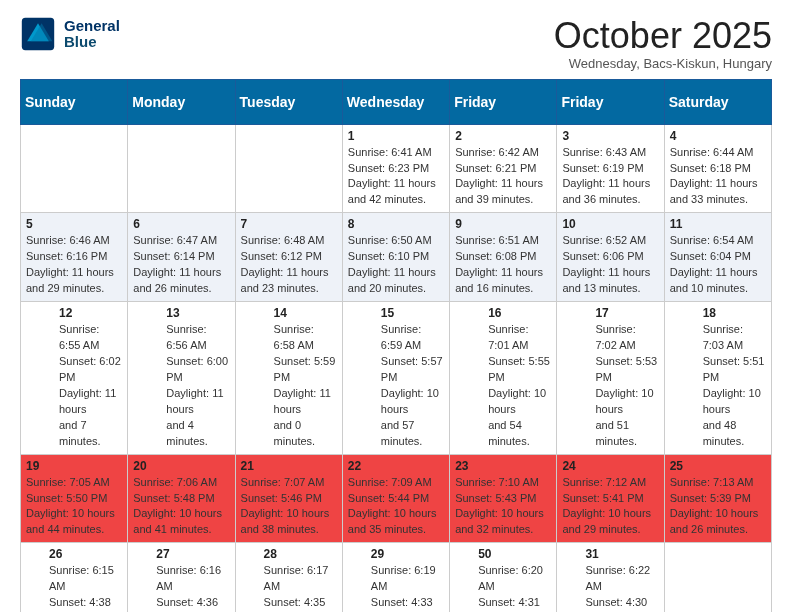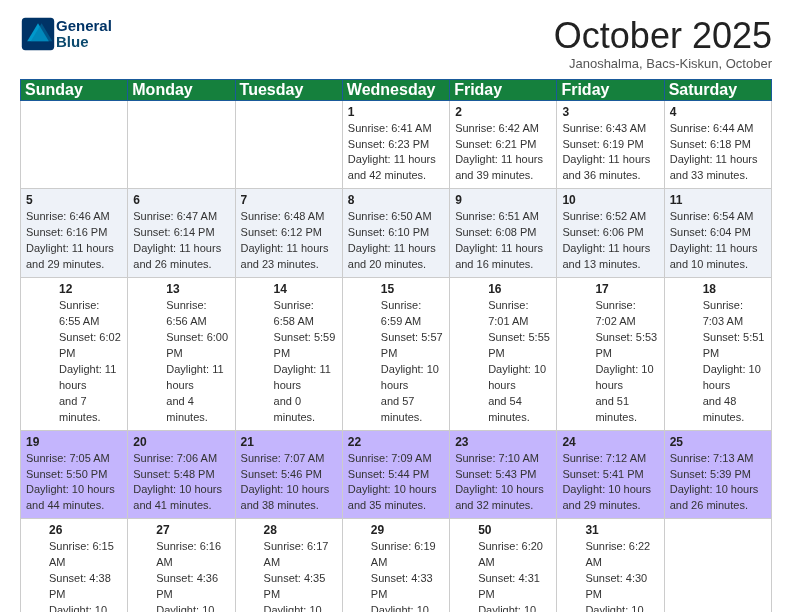--- a/index.html
+++ b/index.html
@@ -18,21 +18,21 @@
     }
     .header {
       display: flex;
       justify-content: space-between;
       align-items: flex-start;
       margin-bottom: 8px;
     }
     .logo {
       display: flex;
       align-items: center;
-      gap: 0;
+      gap: 8px;
     }
     .logo-text {
       font-size: 15px;
       font-weight: bold;
       color: #003366;
       line-height: 1.1;
     }
     .logo-text span {
       color: #0077cc;
     }
@@ -52,25 +52,25 @@
     .subtitle {
       font-size: 13px;
       color: #555;
     }
     .calendar {
       width: 100%;
       border-collapse: collapse;
       table-layout: fixed;
     }
     .calendar th {
-      background: #15803d;
+      background: #0369a1;
       color: #fff;
-      font-size: 16px;
+      font-size: 14px;
       font-weight: bold;
-      padding: 1px 4px;
+      padding: 14px 4px;
       text-align: left;
       border: 1px solid #1a5a9a;
     }
     .calendar td {
       border: 1px solid #ccc;
       vertical-align: top;
       padding: 4px 5px;
       font-size: 9.5px;
       color: #333;
       min-height: 80px;
@@ -90,21 +90,21 @@
       font-size: 11px;
       line-height: 1.45;
       color: #333;
     }
     .calendar tr:nth-child(odd) td:not(.empty) {
       background: #fff;
     }
     .week-row-1 td { background: #fff; }
     .week-row-2 td { background: #eef2f8; }
     .week-row-3 td { background: #fff; padding-left: 38px; }
-    .week-row-4 td { background: #c4b5fd; }
+    .week-row-4 td { background: #ef4444; }
     .week-row-5 td { background: #fff; padding-left: 28px; }
     .week-row-1 td.empty, .week-row-2 td.empty, .week-row-3 td.empty,
     .week-row-4 td.empty, .week-row-5 td.empty, .week-row-6 td.empty {
       background: inherit;
       opacity: 0.7;
     }
   </style>
 </head>
 <body>
 
@@ -118,21 +118,21 @@
       </svg>
       <div>
         <div class="logo-text">
           <span style="color:#003366">General</span><br>
           <span style="color:#0c4a6e">Blue</span>
         </div>
       </div>
     </div>
     <div class="title-block">
       <div class="month-title">October 2025</div>
-      <div class="subtitle">Janoshalma, Bacs-Kiskun, October</div>
+      <div class="subtitle">Wednesday, Bacs-Kiskun, Hungary</div>
     </div>
   </div>
 
   <table class="calendar">
     <thead>
       <tr>
       <th>Sunday</th>
           <th>Monday</th>
           <th>Tuesday</th>
           <th>Wednesday</th>

